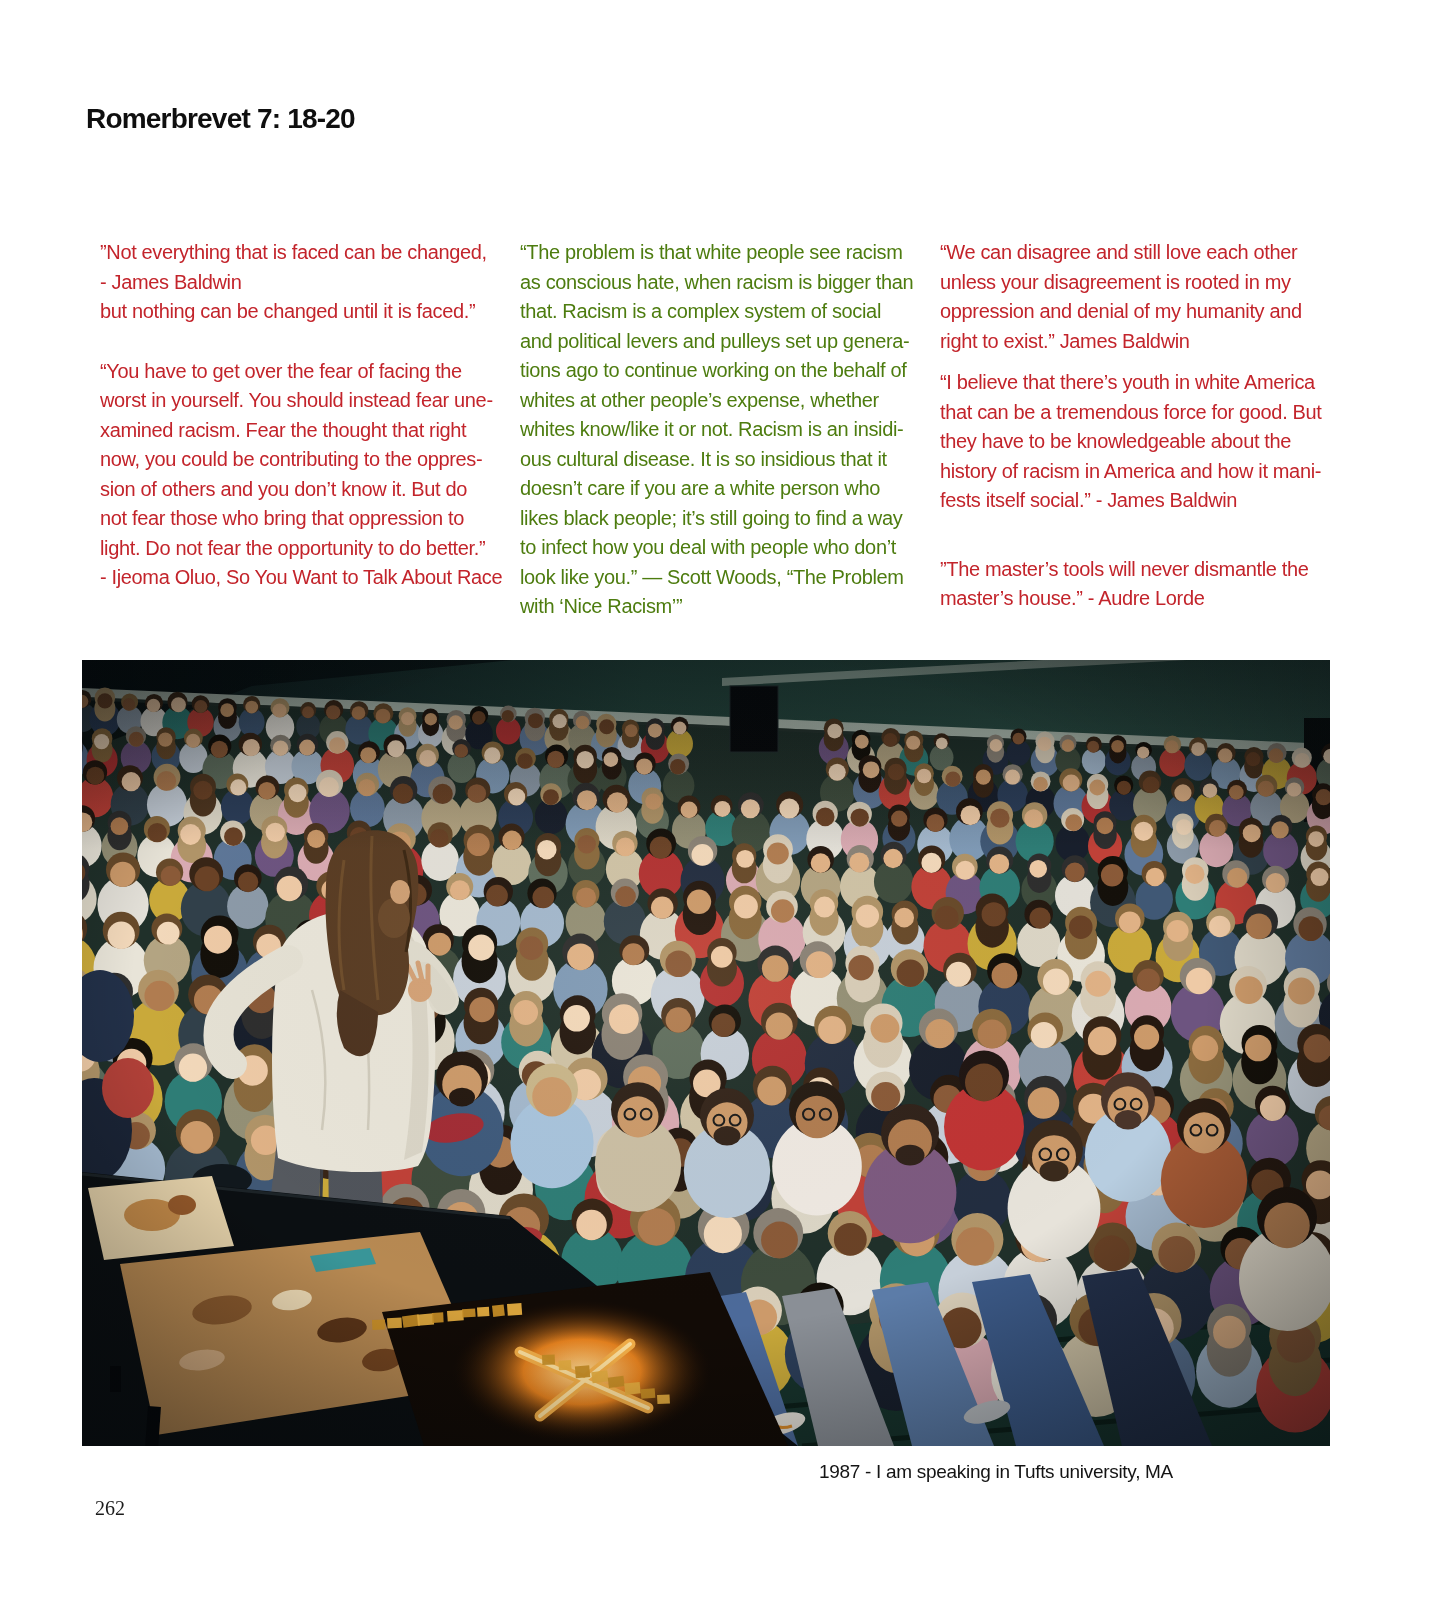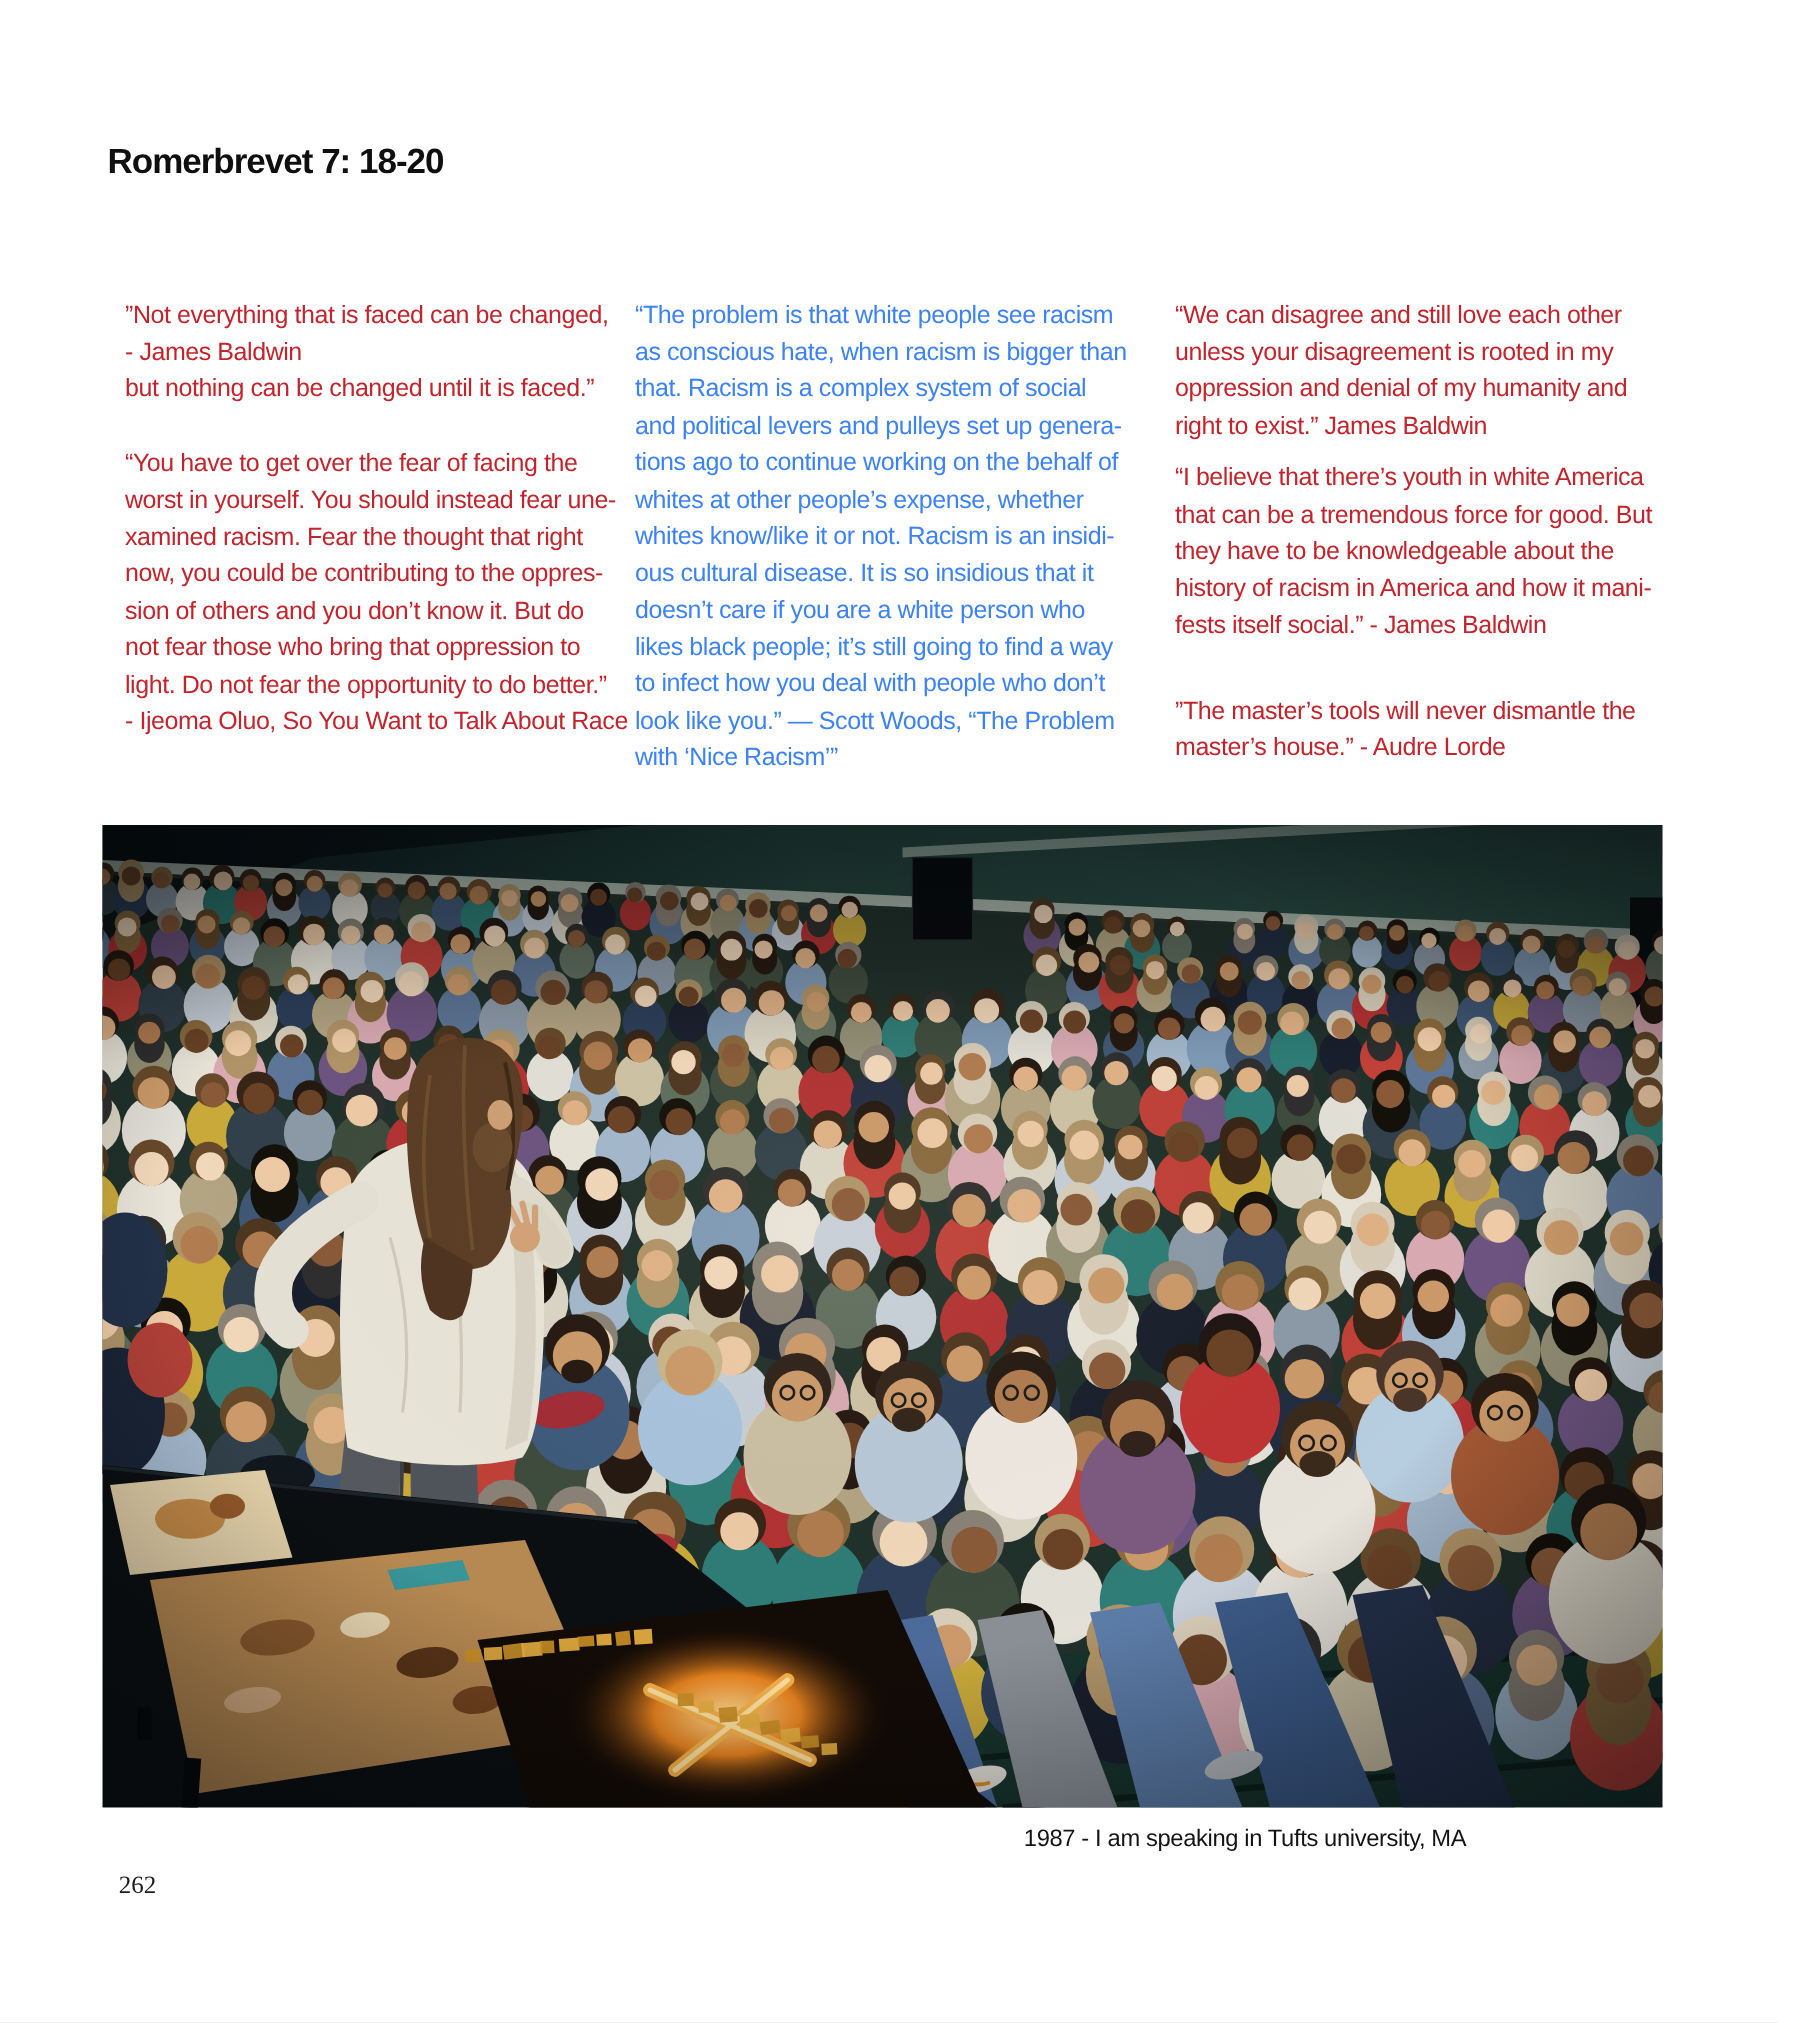--- a/index.html
+++ b/index.html
@@ -1,18 +1,18 @@
 <!DOCTYPE html>
 <html><head>
 <meta charset="utf-8">
 <style>
   html,body{margin:0;padding:0;background:#e8e8e8;}
   .page{position:relative;width:1447px;height:1618px;background:#ffffff;
         font-family:"Liberation Sans",sans-serif;overflow:hidden;margin:0 auto;}
-  .title{position:absolute;left:86px;top:113px;margin:0;font-size:28px;font-weight:700;
+  .title{position:absolute;left:86px;top:103px;margin:0;font-size:28px;font-weight:700;
          letter-spacing:-0.8px;color:#0f0f0f;}
   .quote-col{position:absolute;top:238px;width:412px;font-size:20px;line-height:29.5px;
              letter-spacing:-0.35px;font-weight:400;}
   .q-para{margin:12px;}
   .q-line{white-space:nowrap;height:29.5px;}
   .photo{position:absolute;left:82px;top:660px;width:1248px;height:786px;margin:0;padding:0;}
   .photo svg{display:block;width:100%;height:100%;}
   .caption{position:absolute;left:773px;top:1461px;width:400px;text-align:right;
            font-size:19px;letter-spacing:-0.3px;color:#141414;}
   .pagenum{position:absolute;left:95px;top:1497px;font-family:"Liberation Serif",serif;
@@ -34,21 +34,21 @@
         <div class="q-line">“You have to get over the fear of facing the</div>
         <div class="q-line">worst in yourself. You should instead fear une-</div>
         <div class="q-line">xamined racism. Fear the thought that right</div>
         <div class="q-line">now, you could be contributing to the oppres-</div>
         <div class="q-line">sion of others and you don’t know it. But do</div>
         <div class="q-line">not fear those who bring that oppression to</div>
         <div class="q-line">light. Do not fear the opportunity to do better.”</div>
         <div class="q-line">- Ijeoma Oluo, So You Want to Talk About Race</div>
       </div>
     </div>
-  <div class="quote-col" id="qcol1" style="left: 496px; color: #3b82f6;">
+  <div class="quote-col" id="qcol1" style="left: 508px; color: #4d7c0f;">
       <div class="q-para" style="margin-top: 0px;">
         <div class="q-line">“The problem is that white people see racism</div>
         <div class="q-line">as conscious hate, when racism is bigger than</div>
         <div class="q-line">that. Racism is a complex system of social</div>
         <div class="q-line">and political levers and pulleys set up genera-</div>
         <div class="q-line">tions ago to continue working on the behalf of</div>
         <div class="q-line">whites at other people’s expense, whether</div>
         <div class="q-line">whites know/like it or not. Racism is an insidi-</div>
         <div class="q-line">ous cultural disease. It is so insidious that it</div>
         <div class="q-line">doesn’t care if you are a white person who</div>

